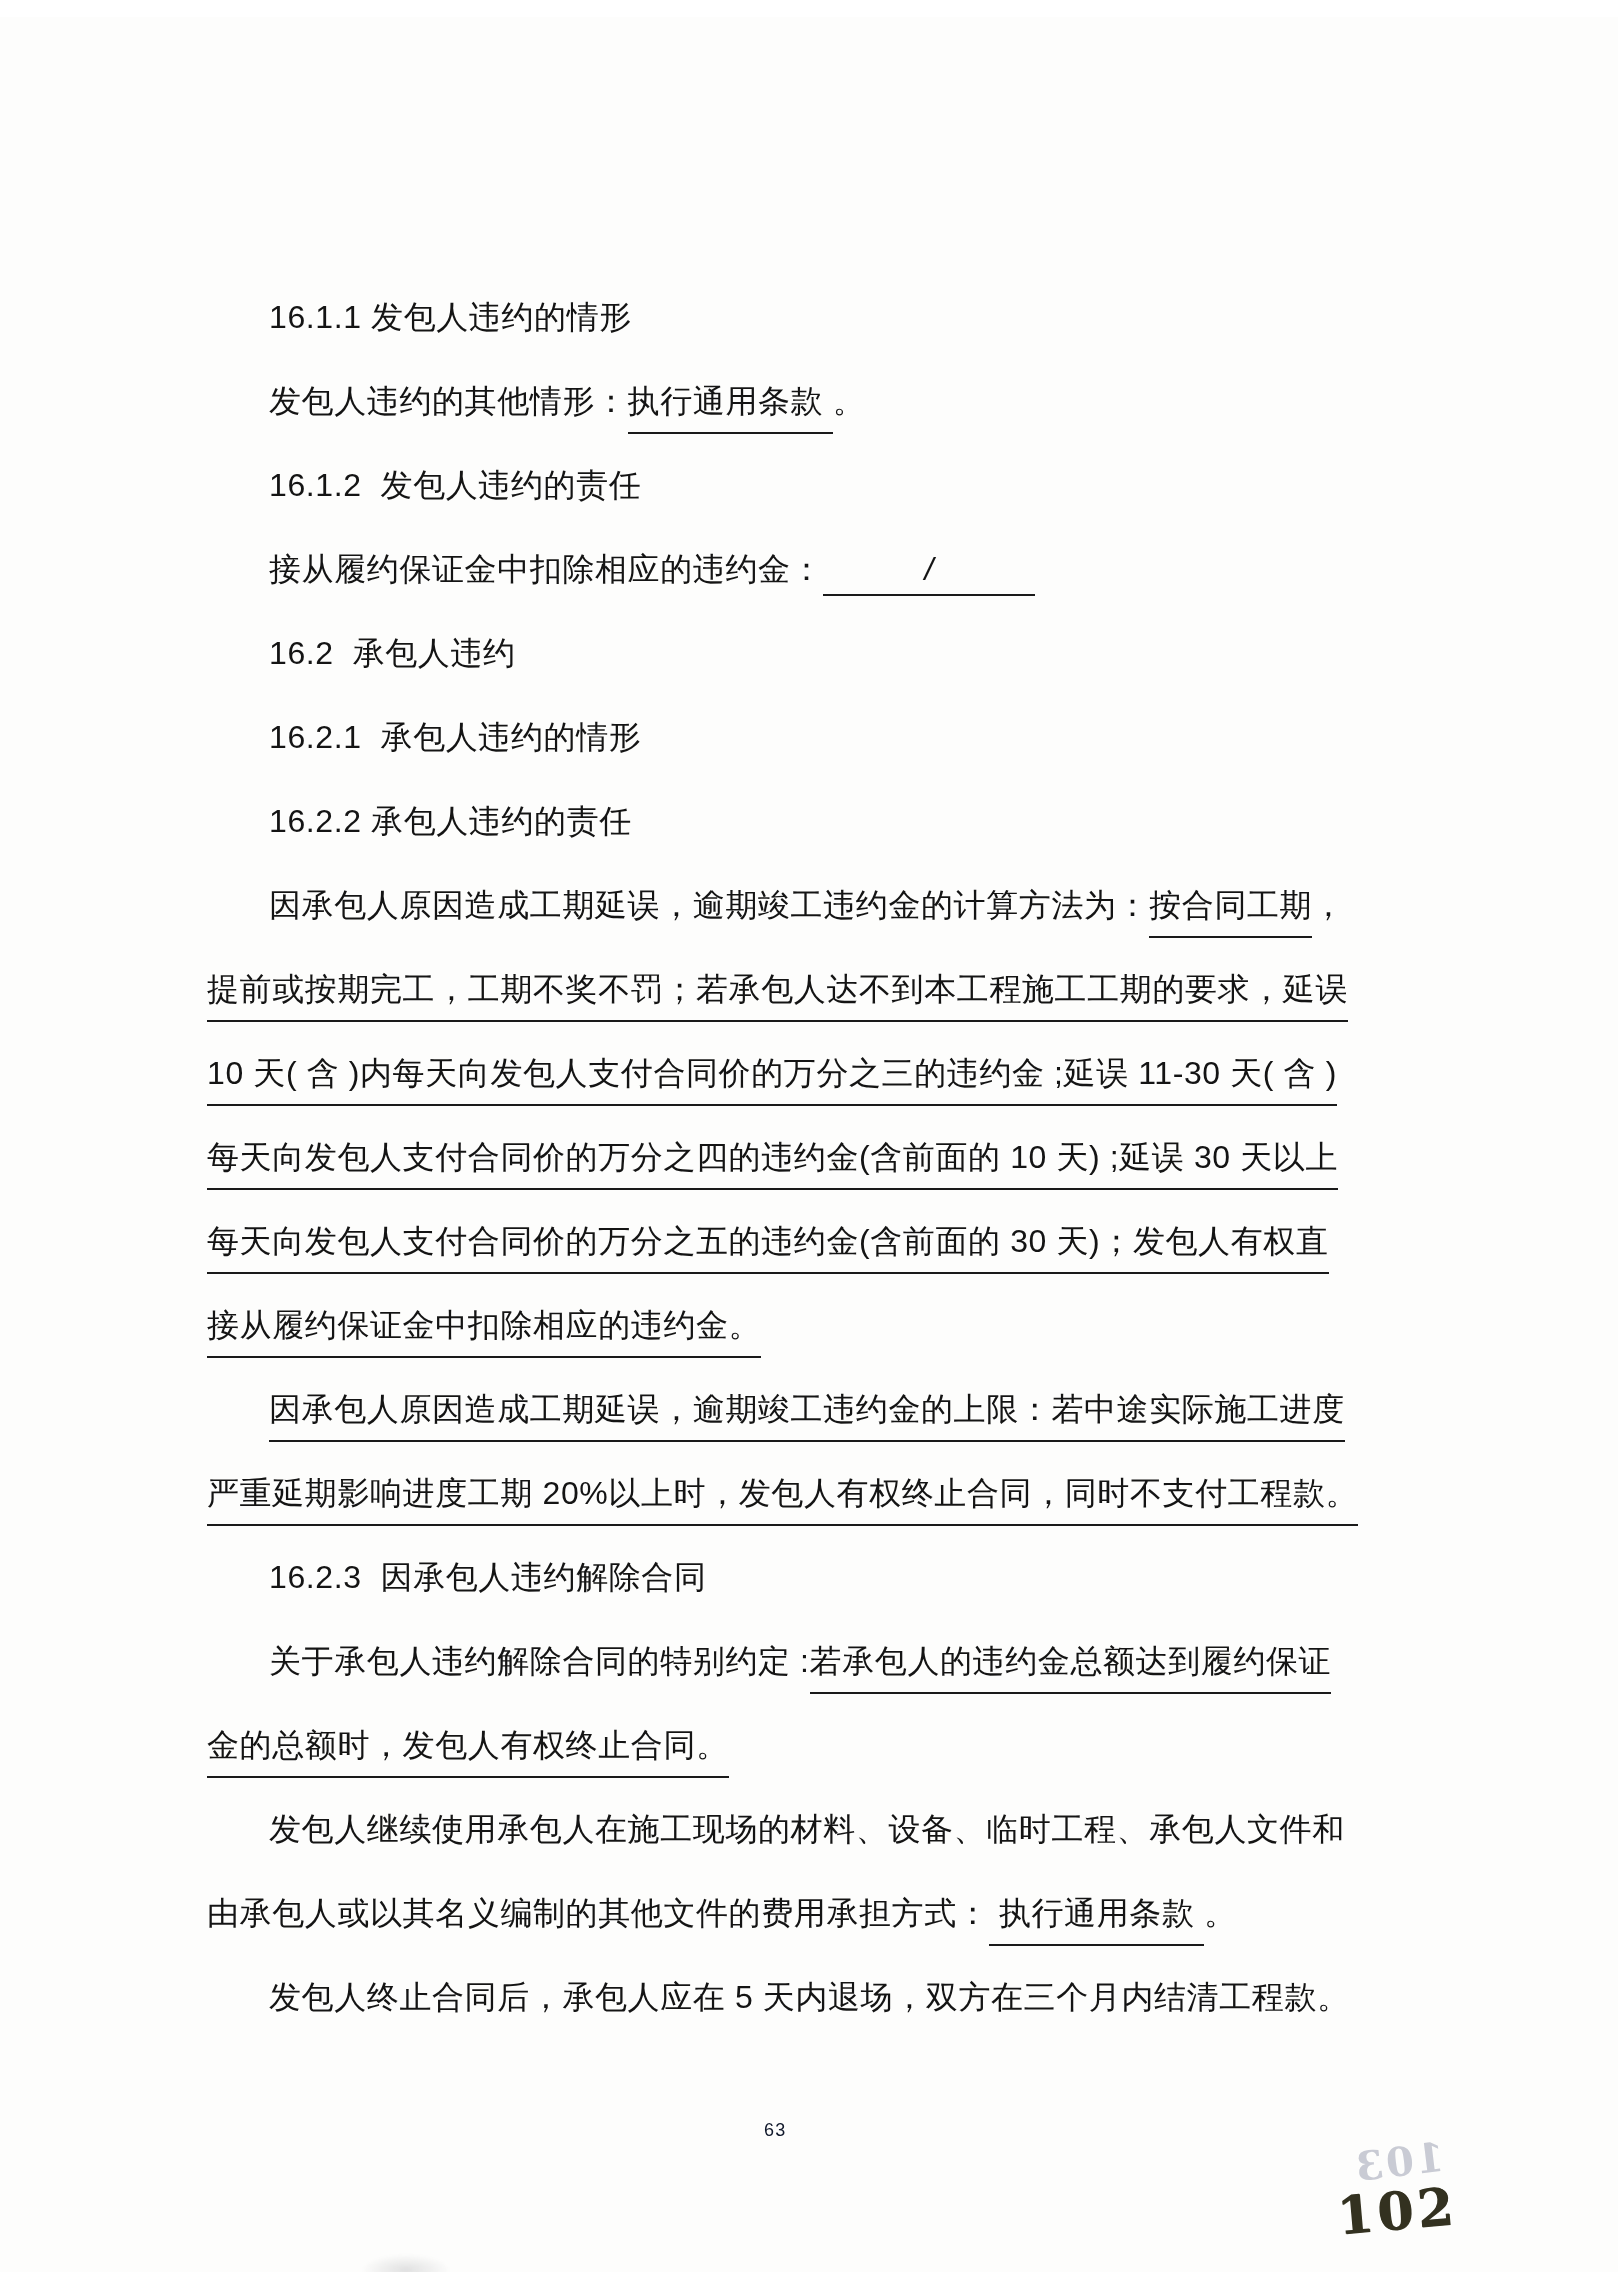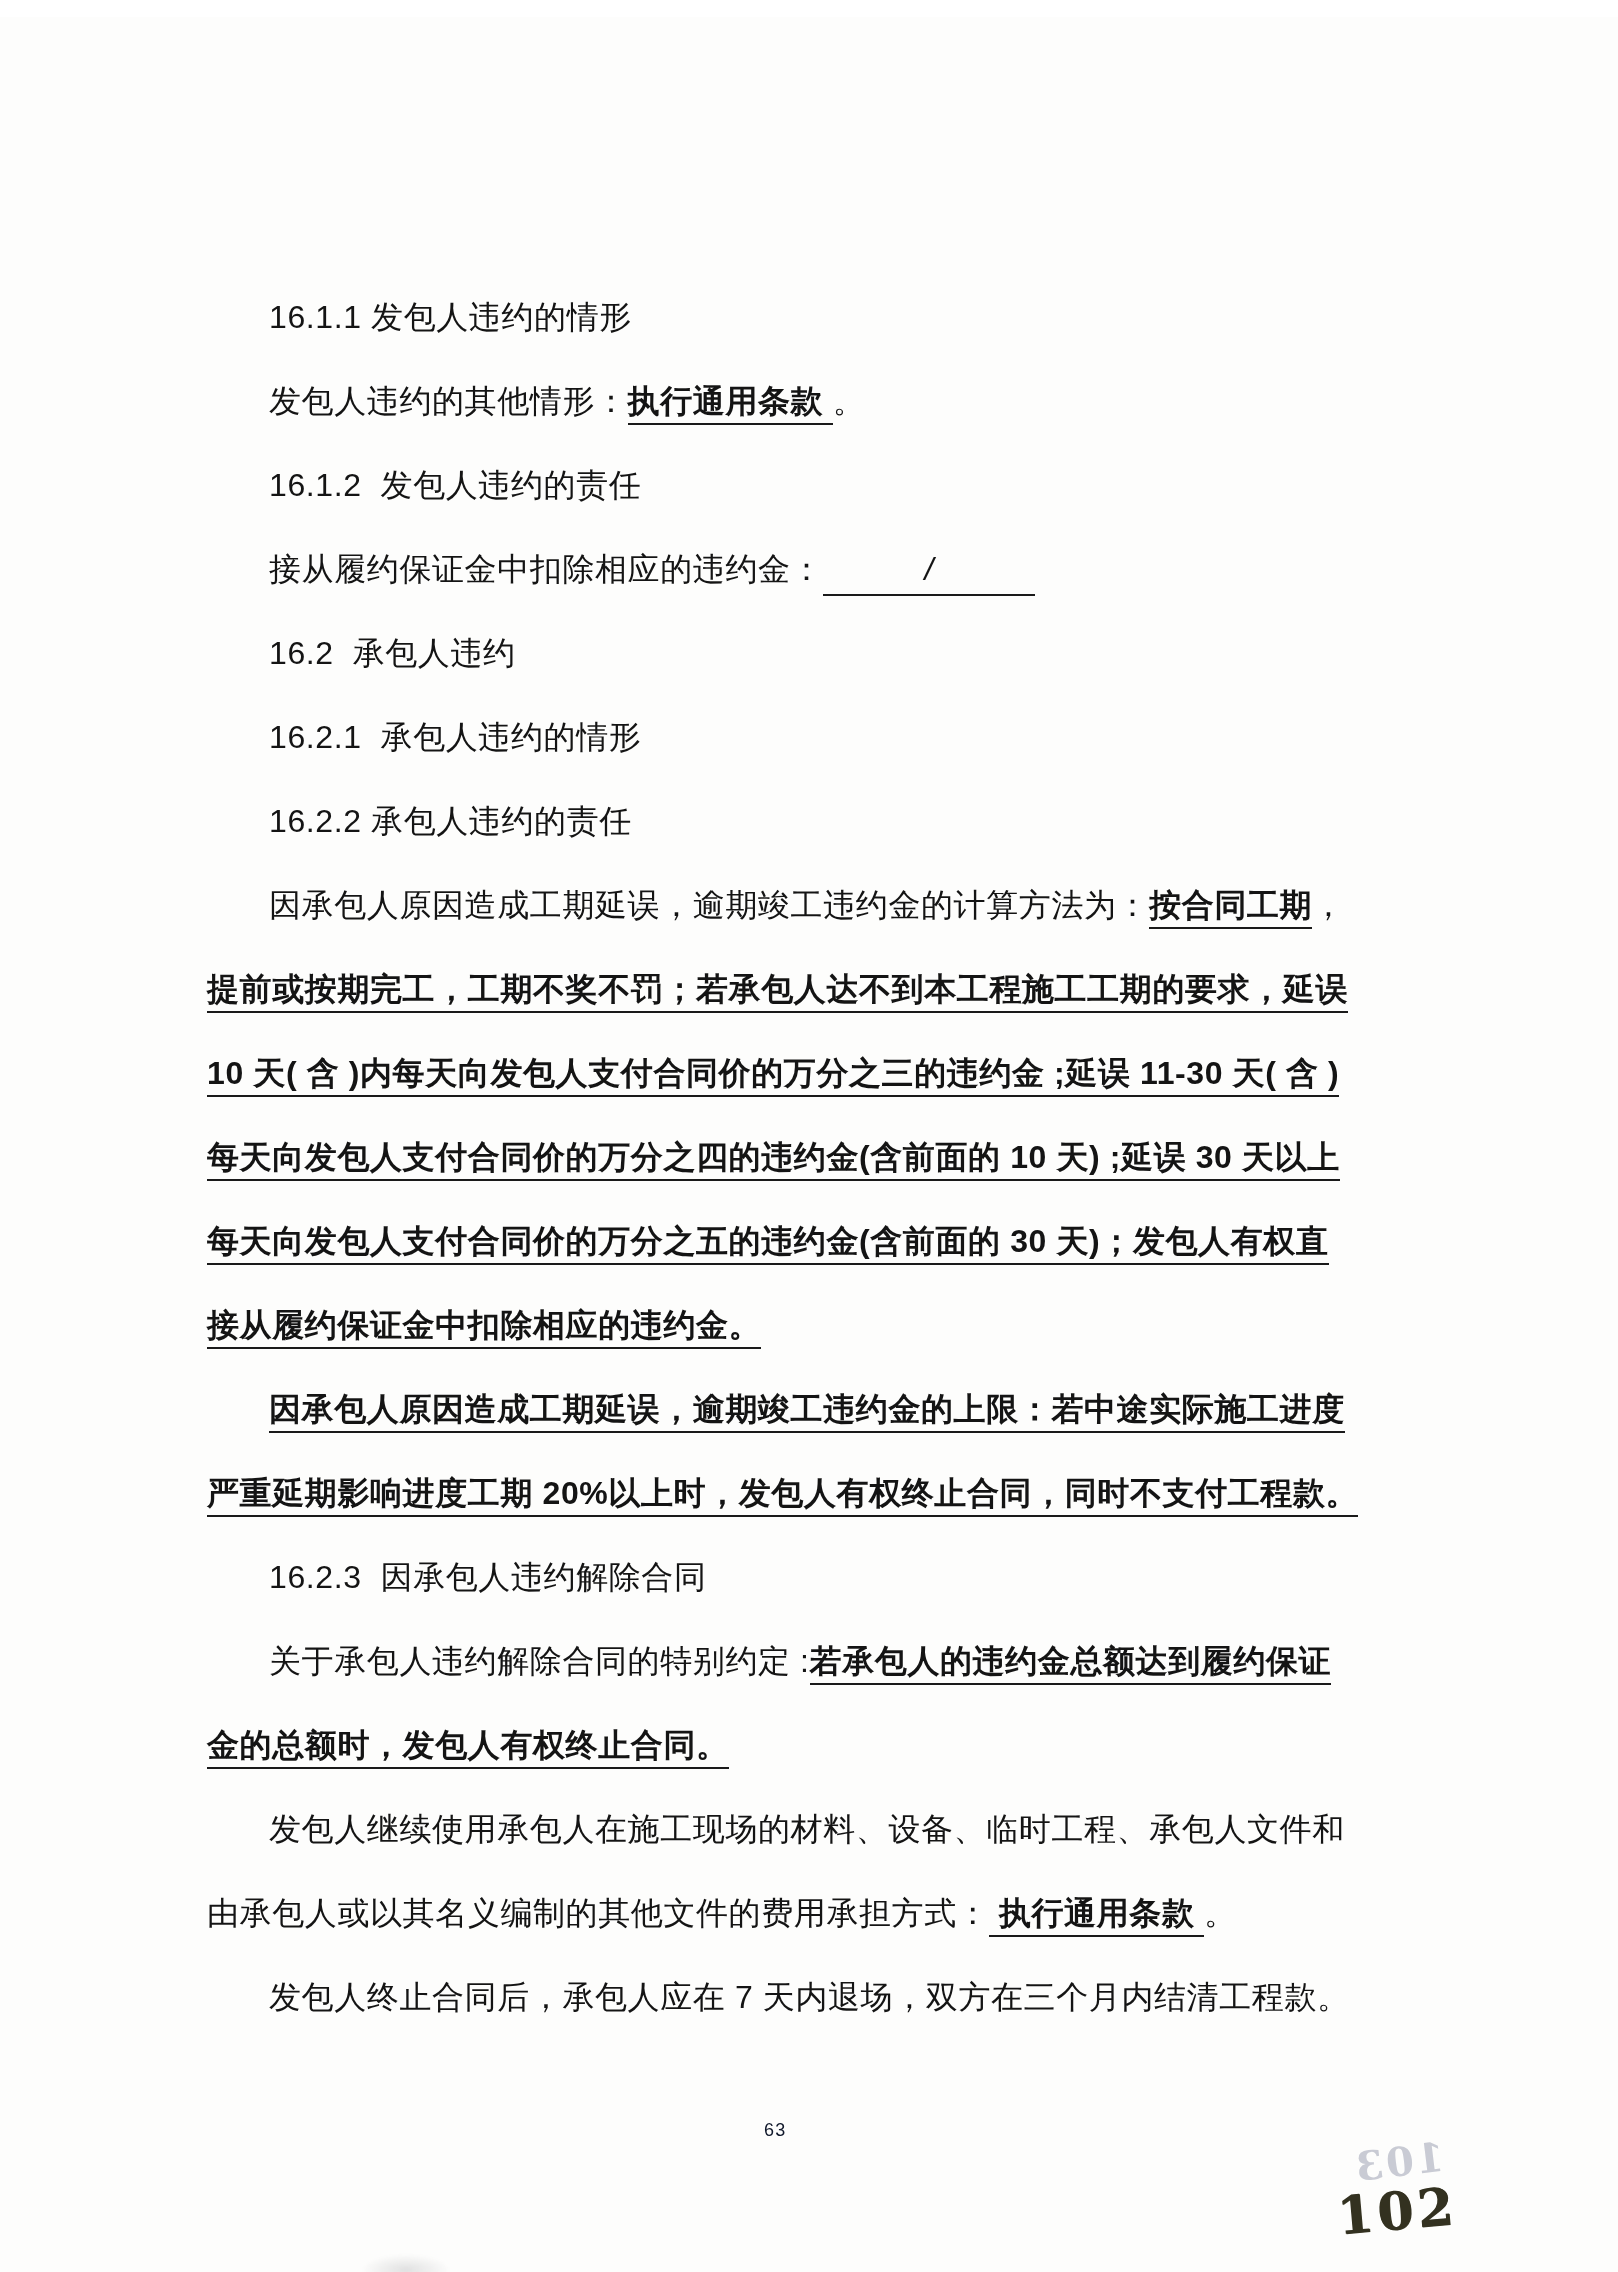--- a/index.html
+++ b/index.html
@@ -25,22 +25,21 @@
     height: 84px;
     line-height: 41px;
     font-size: 32px;
     letter-spacing: 0.6px;
     color: #141414;
     white-space: pre;
   }
   .line.indent { padding-left: 62px; }
   .u {
     border-bottom: 2.6px solid #1a1a1a;
-    padding-bottom: 4px;
-    font-weight: bold;
+    padding-bottom: 13px;
   }
   .blank {
     display: inline-block;
     width: 212px;
     text-align: center;
     border-bottom: 2.6px solid #1a1a1a;
     padding-bottom: 3.9px;
     font-style: italic;
   }
   .page-number {
@@ -97,21 +96,21 @@
       <div class="line"><span class="u">每天向发包人支付合同价的万分之四的违约金(含前面的 10 天) ;延误 30 天以上</span></div>
       <div class="line"><span class="u">每天向发包人支付合同价的万分之五的违约金(含前面的 30 天)；发包人有权直</span></div>
       <div class="line"><span class="u">接从履约保证金中扣除相应的违约金。</span></div>
       <div class="line indent"><span class="u">因承包人原因造成工期延误，逾期竣工违约金的上限：若中途实际施工进度</span></div>
       <div class="line"><span class="u">严重延期影响进度工期 20%以上时，发包人有权终止合同，同时不支付工程款。</span></div>
       <div class="line indent"><span>16.2.3  因承包人违约解除合同</span></div>
       <div class="line indent"><span>关于承包人违约解除合同的特别约定 :</span><span class="u">若承包人的违约金总额达到履约保证</span></div>
       <div class="line"><span class="u">金的总额时，发包人有权终止合同。</span></div>
       <div class="line indent"><span>发包人继续使用承包人在施工现场的材料、设备、临时工程、承包人文件和</span></div>
       <div class="line"><span>由承包人或以其名义编制的其他文件的费用承担方式：</span><span class="u"> 执行通用条款 </span><span>。</span></div>
-      <div class="line indent"><span>发包人终止合同后，承包人应在 7 天内退场，双方在三个月内结清工程款。</span></div>
+      <div class="line indent"><span>发包人终止合同后，承包人应在 5 天内退场，双方在三个月内结清工程款。</span></div>
     </div>
 
   <div class="page-number">63</div>
 
   <div class="stamp-ghost">103</div>
 
   <div class="stamp">102</div>
 
   <div class="smudge"></div>
 </div>

